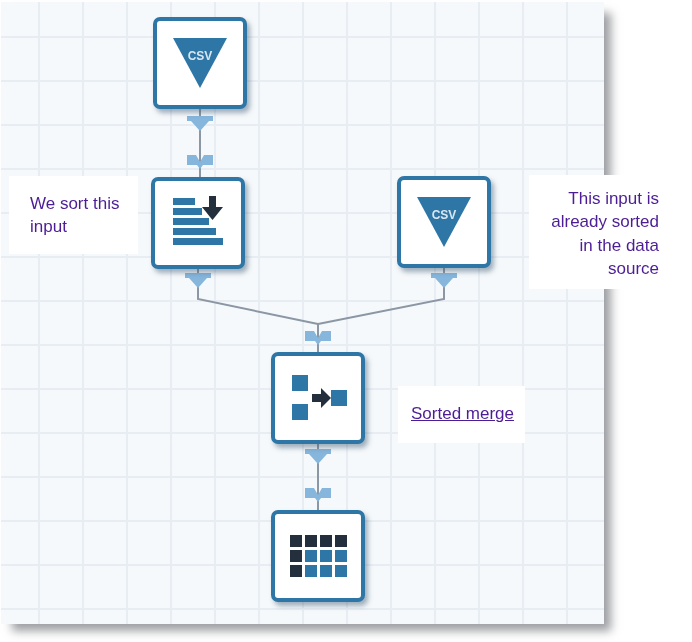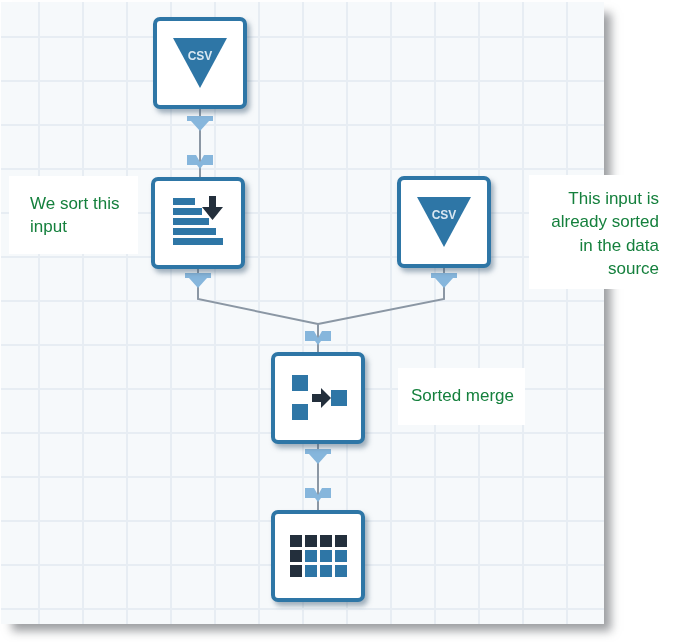--- a/index.html
+++ b/index.html
@@ -25,26 +25,26 @@
     box-shadow:3px 4px 5px rgba(73,101,125,0.5);
     display:flex;align-items:center;justify-content:center;
     cursor:default;
   }
   .node-csv-top{left:152px;top:15px;}
   .node-sort{left:150px;top:175px;}
   .node-csv-right{left:396px;top:174px;}
   .node-merge{left:270px;top:350px;}
   .node-table{left:270px;top:508px;}
   .annotation{
-    position:absolute;background:#ffffff;color:#15803d;
+    position:absolute;background:#ffffff;color:#4c1d95;
     font-size:17px;line-height:1.38;box-sizing:border-box;
   }
   .ann-left{left:8px;top:174px;width:129px;height:78px;padding:16px 0 0 21px;}
   .ann-right{left:528px;top:173px;width:130px;height:114px;padding:12px 0 0 12px;text-align:right;}
-  .ann-merge{left:397px;top:366px;width:127px;height:57px;padding:16px 0 0 13px;}
+  .ann-merge{left:397px;top:384px;width:127px;height:57px;padding:16px 0 0 13px;text-decoration:underline;}
   svg{display:block;}
 </style>
 </head>
 <body>
 
 <div class="canvas">
 
   <svg class="overlay" width="667" height="622" viewBox="0 0 667 622">
     <defs>
       <g id="out-port" fill="#86b6dc">

